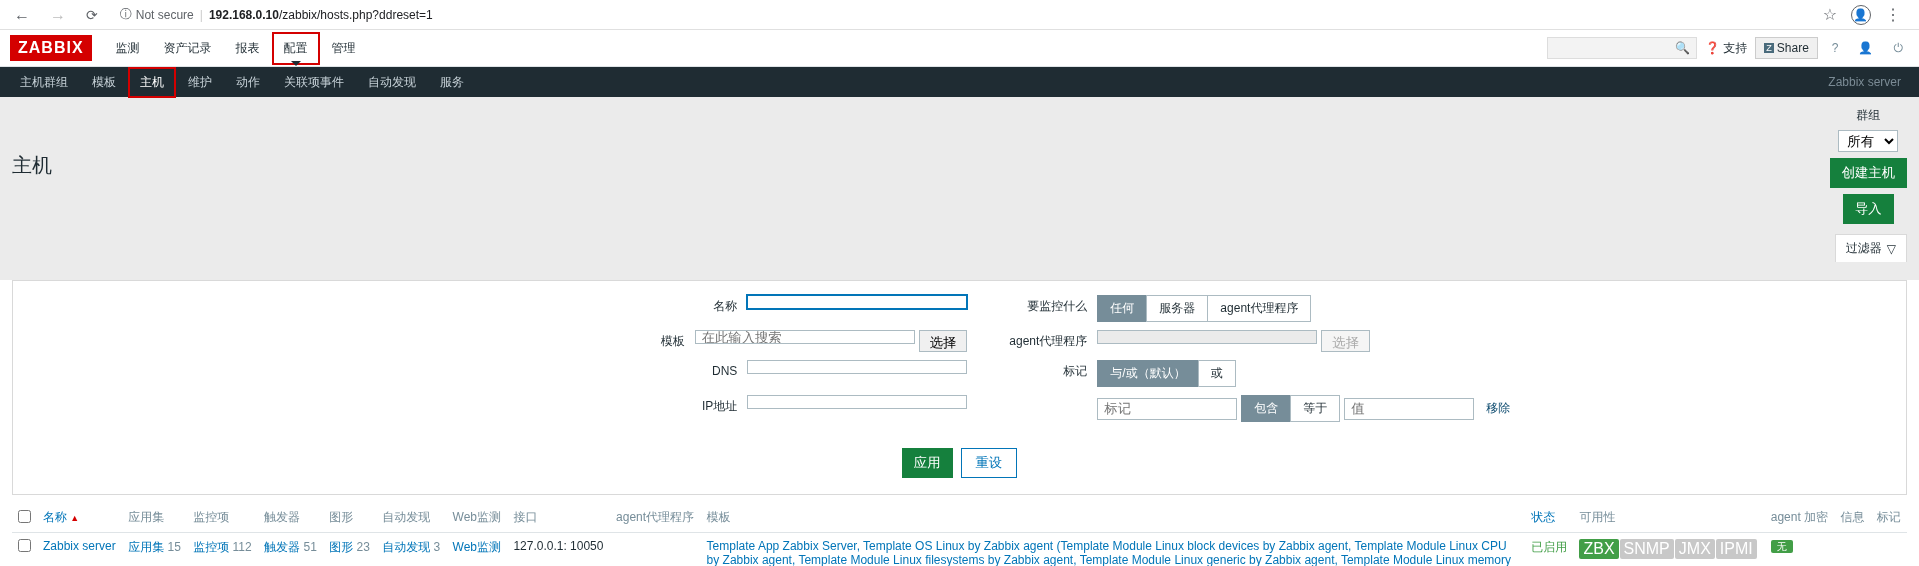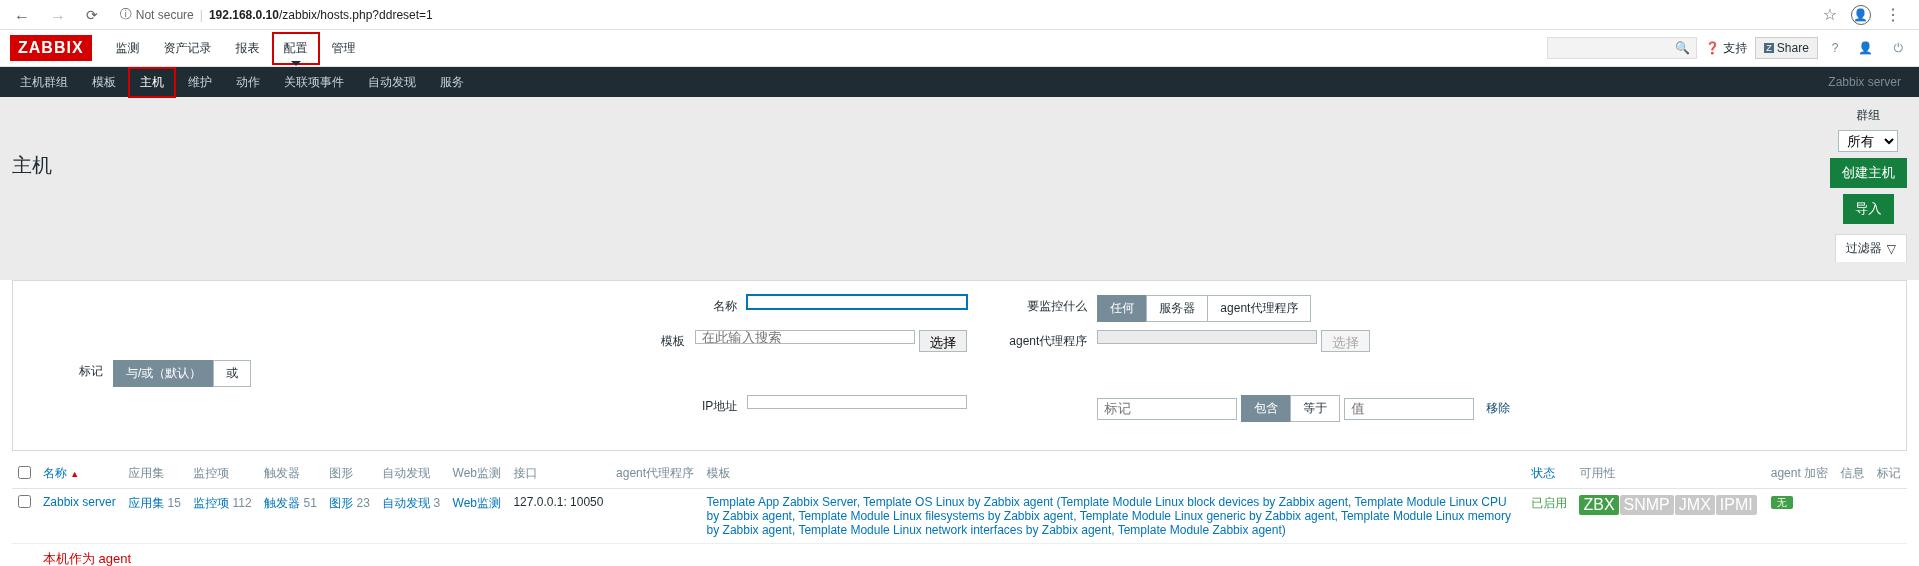--- a/index.html
+++ b/index.html
@@ -183,20 +183,24 @@
       <input class="form-input" placeholder="在此输入搜索" style="">
       <button class="btn-select">选择</button>
     </div>
     <div class="filter-col right">
       <span class="form-label wide">agent代理程序</span>
       <input class="form-input disabled" style="width: 220px;" disabled="">
       <button class="btn-select disabled">选择</button>
     </div>
   </div>
   <div class="filter-row">
+    <div class="filter-col left">
+      <span class="form-label">DNS</span>
+      <input class="form-input" style="">
+    </div>
     <div class="filter-col right">
       <span class="form-label wide">标记</span>
       <div class="seg-group">
         <div class="seg-btn active">与/或（默认）</div>
         <div class="seg-btn">或</div>
       </div>
     </div>
   </div>
   <div class="filter-row">
     <div class="filter-col left">
@@ -210,20 +214,24 @@
         <div class="seg-group">
           <div class="seg-btn active">包含</div>
           <div class="seg-btn">等于</div>
         </div>
         <input class="tag-input tag-value-input" placeholder="值" style="">
         <span class="link-action">移除</span>
       </div>
     </div>
   </div>
   <div class="filter-row">
+  </div>
+  <div class="filter-actions">
+    <button class="btn-primary">应用</button>
+    <button class="btn-secondary">重设</button>
   </div>
 </div>
 
 <div class="table-wrap">
   <table class="hosts">
     <thead>
       <tr>
         <th style="width:20px"><input type="checkbox" style=""></th>
         <th class="sortable"><span>名称</span> <span class="sort-arrow">▲</span></th>
         <th>应用集</th>

